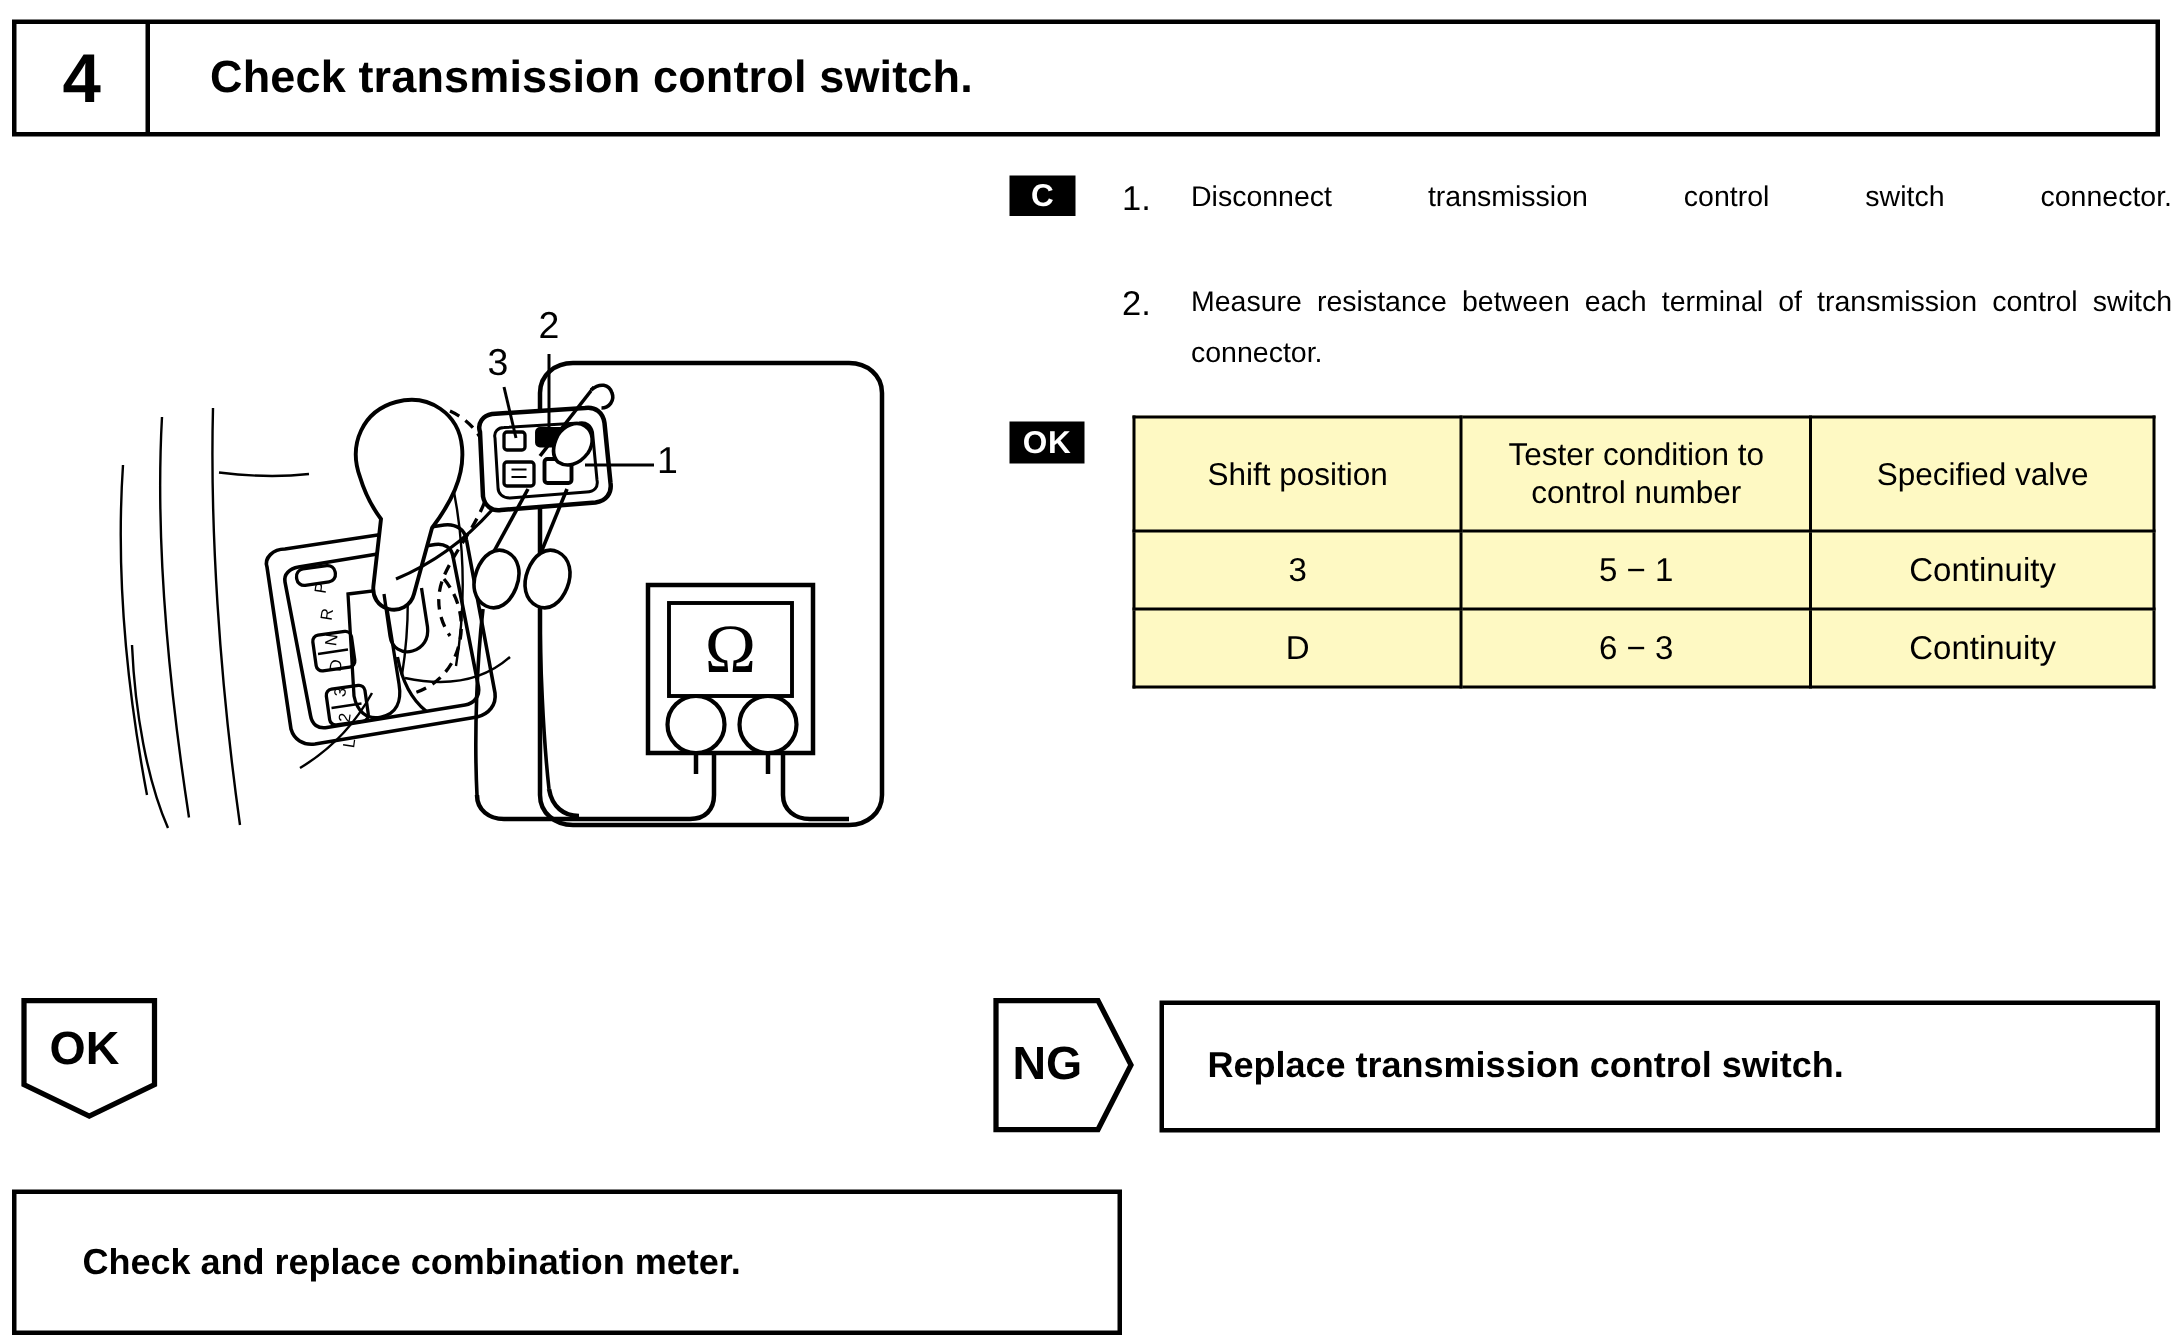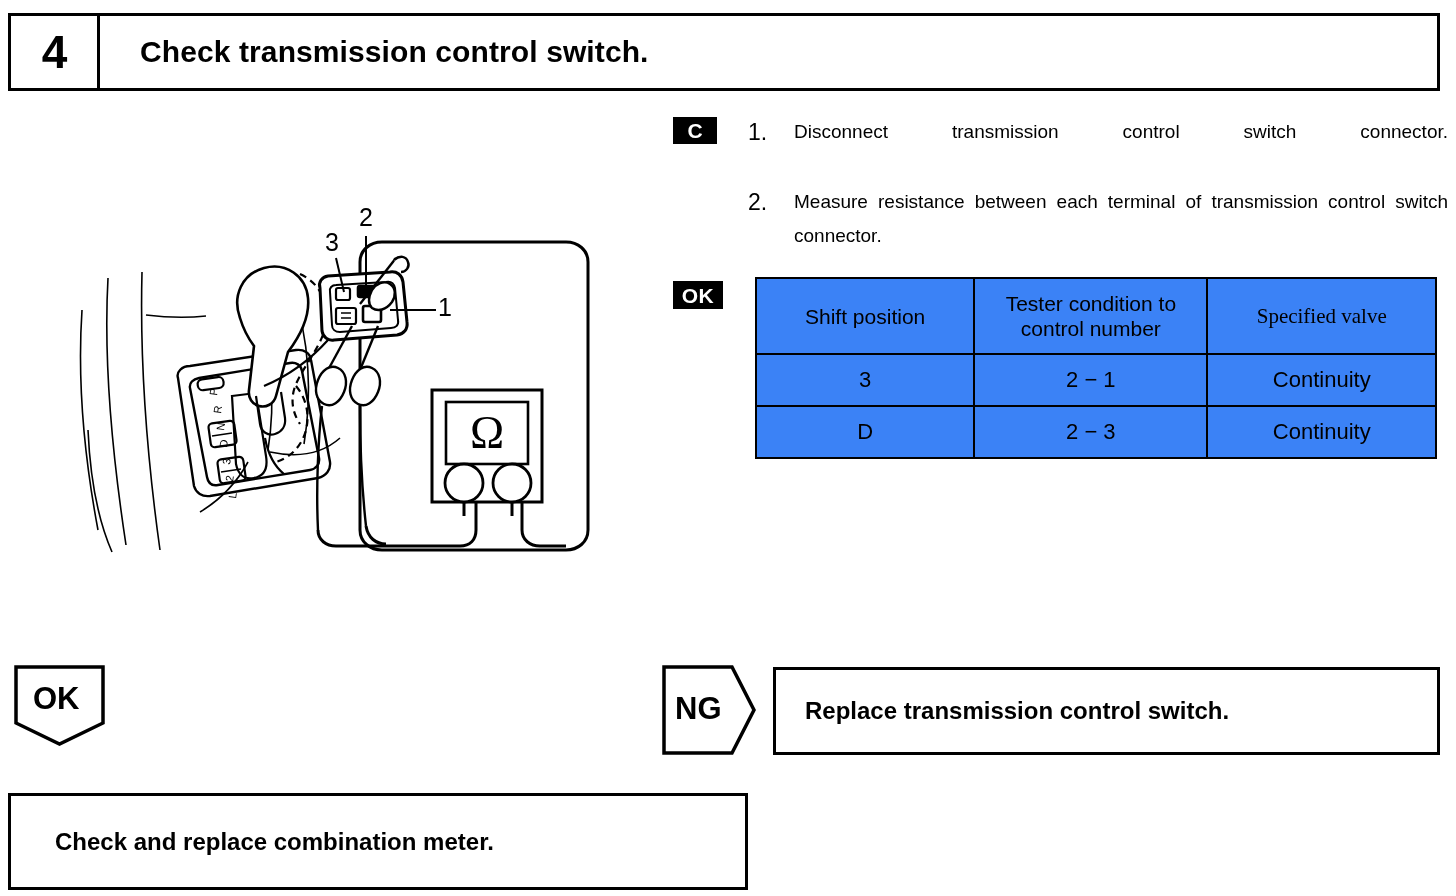--- a/index.html
+++ b/index.html
@@ -118,40 +118,40 @@
     width: 100%;
   }
 
   
   .spec-table {
     position: absolute;
     left: 755px;
     top: 277px;
     width: 682px;
     border-collapse: collapse;
-    background: #3b82f6;
+    background: #fef9c3;
   }
   .spec-table td, .spec-table th {
     border: 2px solid #000;
     text-align: center;
     font-weight: normal;
     font-size: 21px;
     padding: 0;
   }
   .spec-table thead th {
     height: 74px;
     line-height: 25px;
   }
   .spec-table tbody td {
     height: 50px;
     font-size: 22px;
   }
   .col-shift { width: 219px; }
   .col-tester { width: 234px; }
-  .col-value { width: 229px; font-family: Liberation Serif, serif; }
+  .col-value { width: 229px; }
   .hdr-2line { font-size: 19px; border-radius: 32px; }
   .flag-svg {
     position: absolute;
     overflow: visible;
   }
   .flag-label {
     position: absolute;
     font-size: 31px;
     font-weight: bold;
     line-height: 1;
@@ -236,26 +236,26 @@
         <th class="col-tester hdr-2line">
           <div>Tester condition to</div>
           <div>control number</div>
         </th>
         <th class="col-value">Specified valve</th>
       </tr>
     </thead>
     <tbody>
       <tr>
         <td>3</td>
-        <td>2 − 1</td>
+        <td>5 − 1</td>
         <td>Continuity</td>
       </tr>
       <tr>
         <td>D</td>
-        <td>2 − 3</td>
+        <td>6 − 3</td>
         <td>Continuity</td>
       </tr>
     </tbody>
   </table>
 
   <div id="illustration">
     <svg width="600" height="380" viewBox="0 0 600 380" fill="none" stroke="#000">
 
       <g stroke-width="1.6" fill="none">
         <path d="M22 110 C 18 170, 22 245, 38 330"></path>

